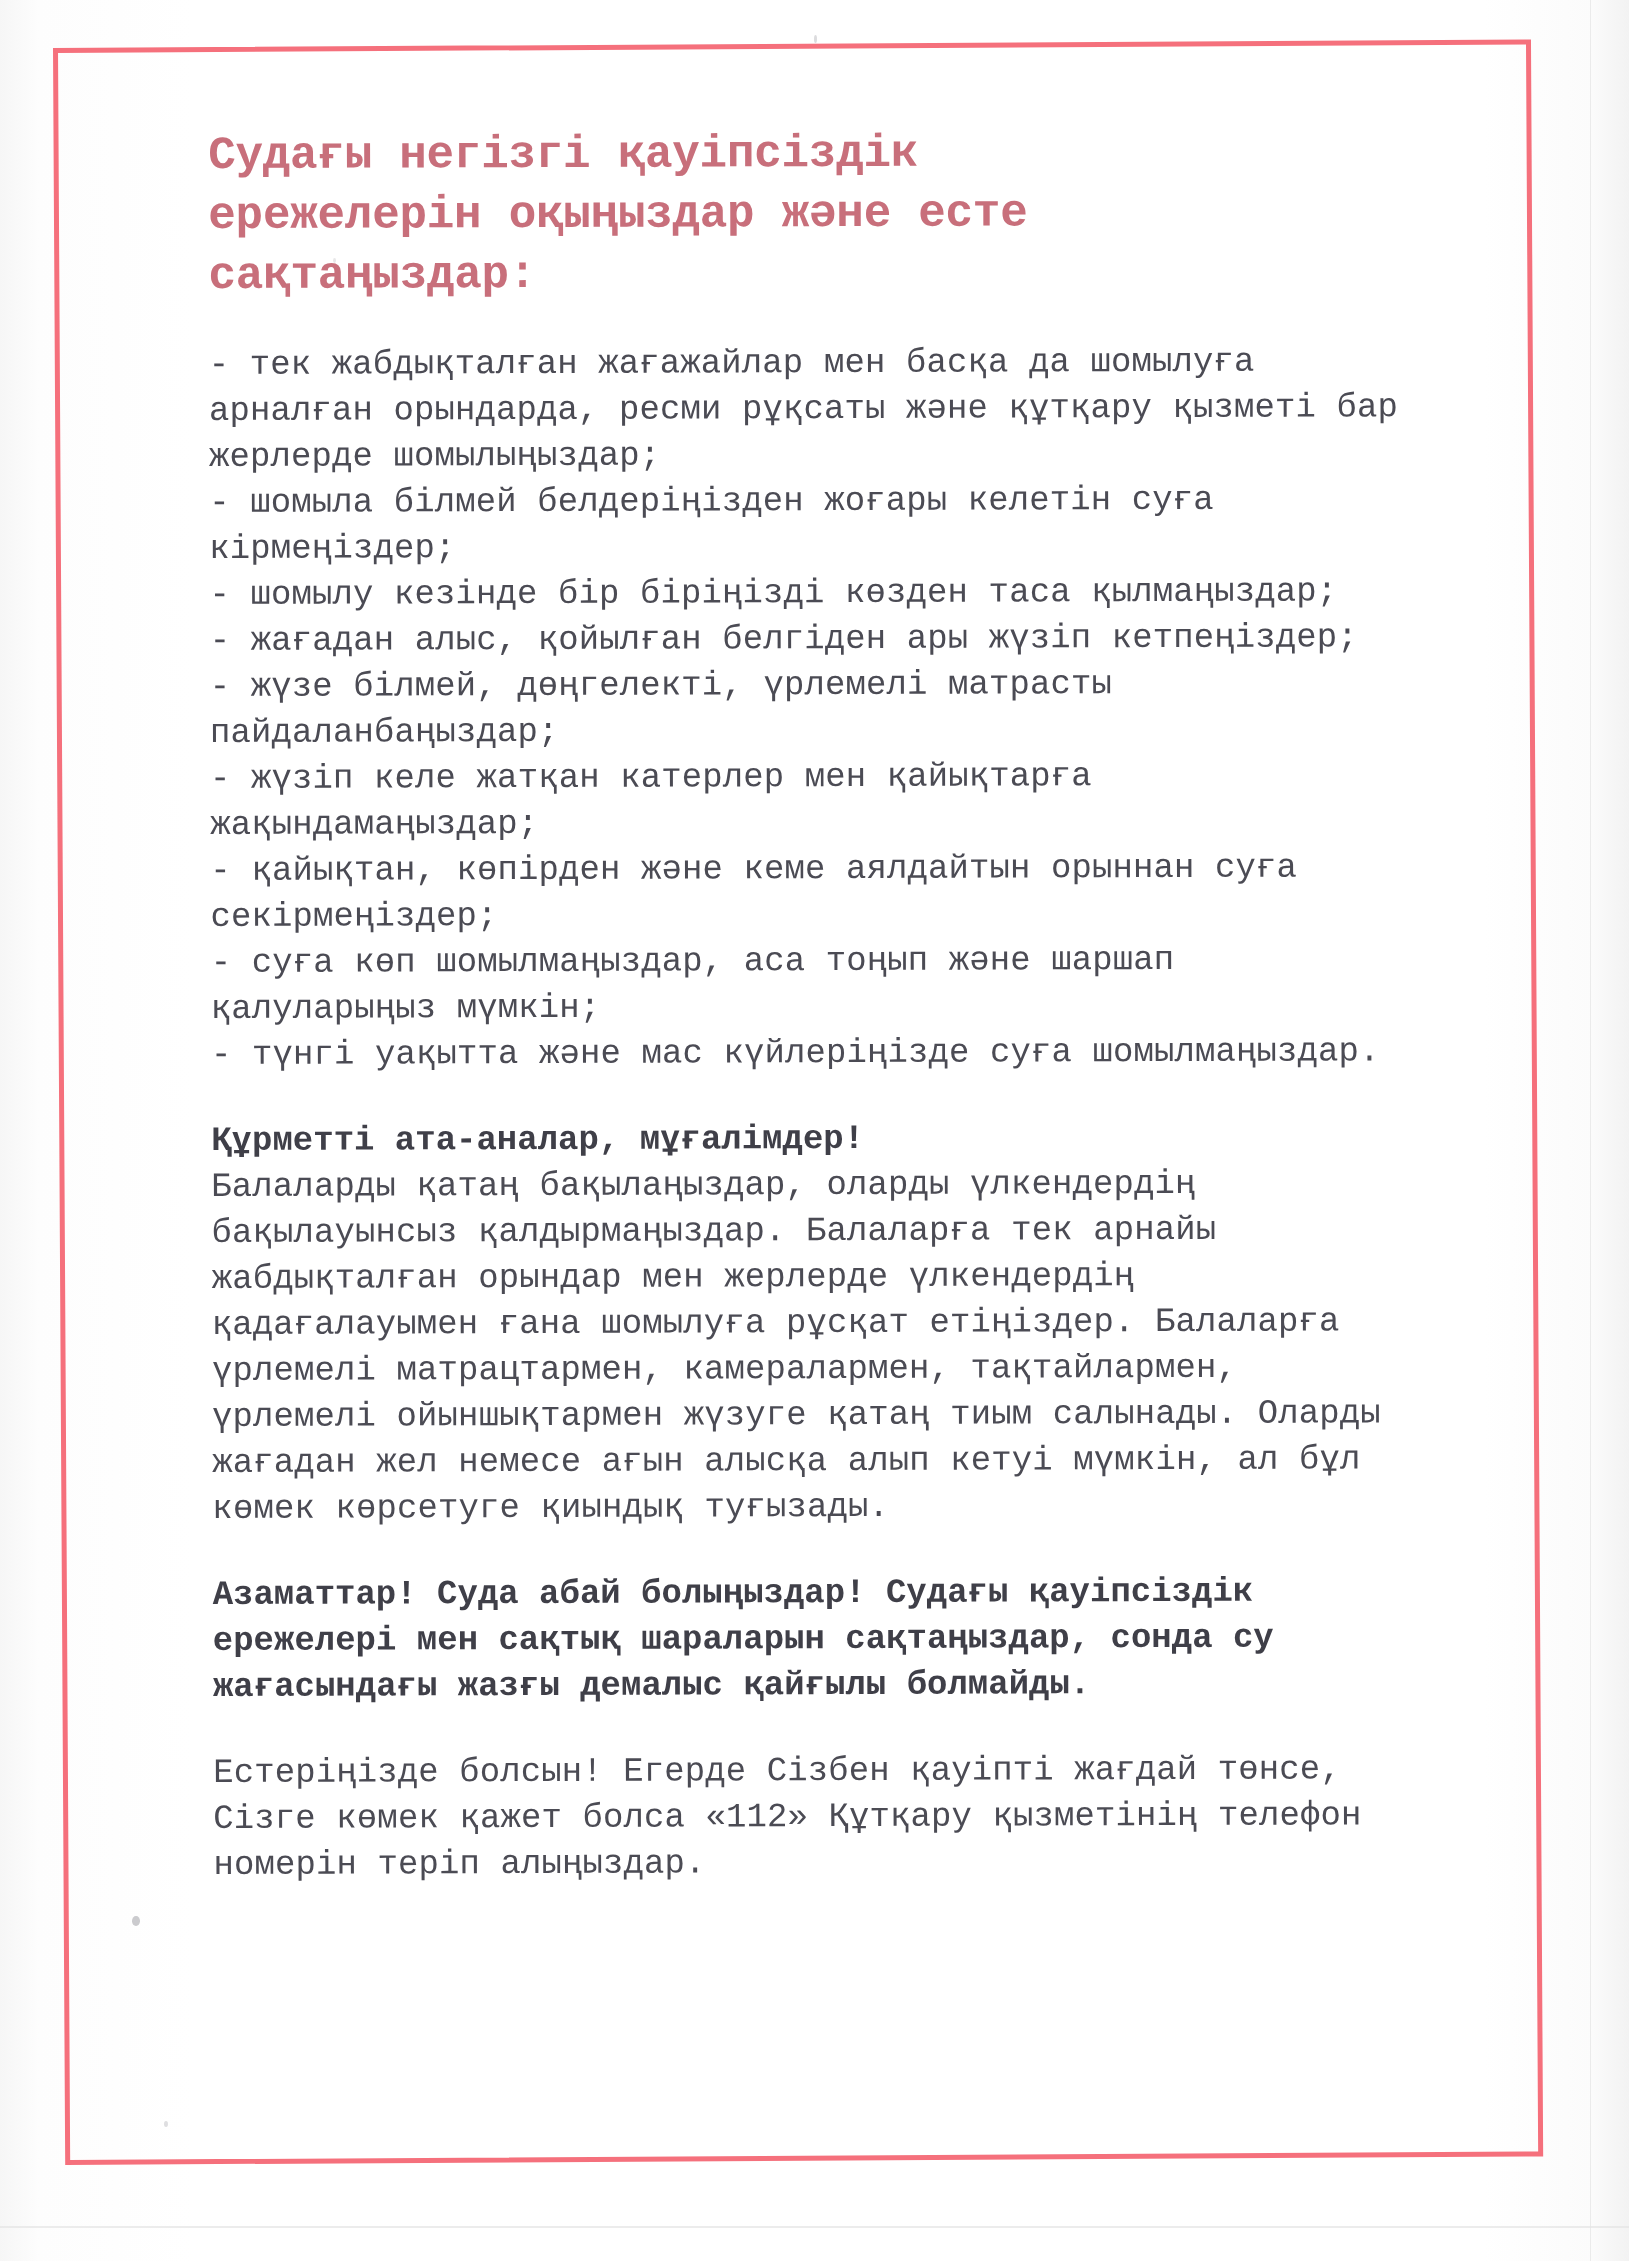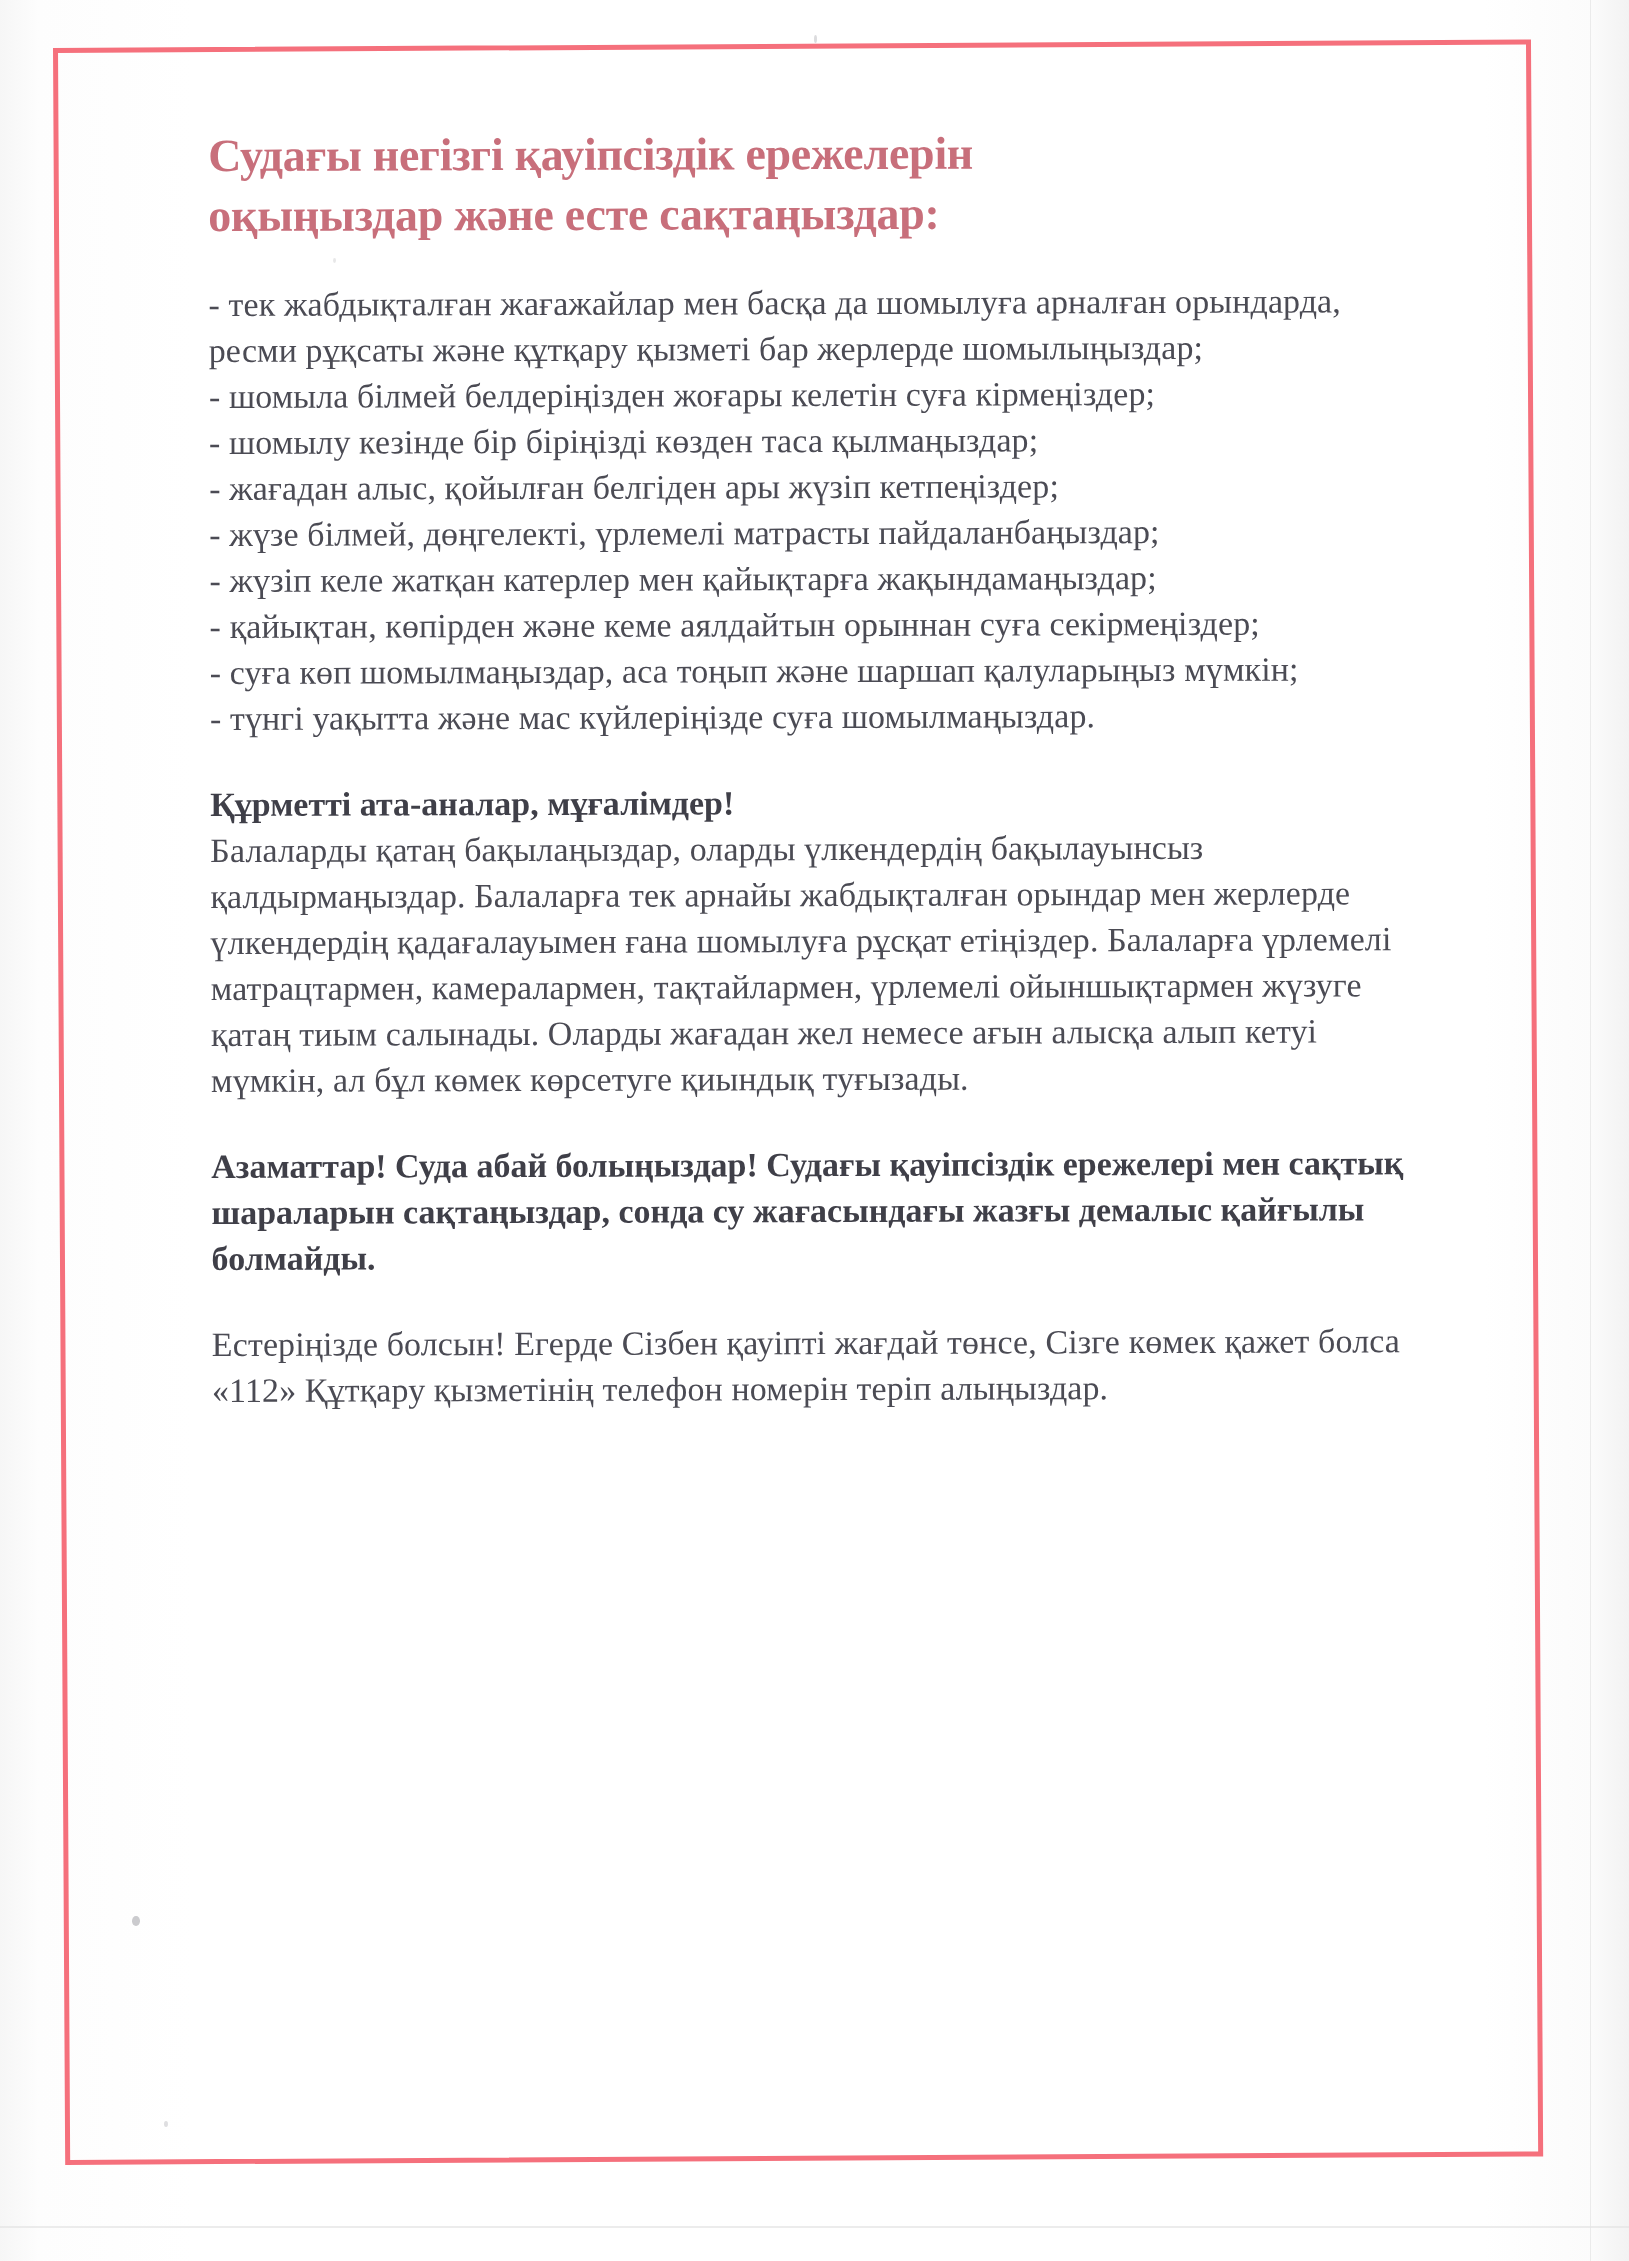--- a/index.html
+++ b/index.html
@@ -7,21 +7,21 @@
     margin: 0;
     padding: 0;
     background: #ffffff;
   }
   #page {
     position: relative;
     width: 1630px;
     height: 2261px;
     background: #fdfcfb;
     overflow: hidden;
-    font-family: Liberation Serif, serif;
+    font-family: Liberation Mono, monospace;
   }
 
   
   .paper-tone {
     position: absolute;
     inset: 0;
     background:
       linear-gradient(90deg, #f6f6f6 0px, #fdfdfd 39px, #ffffff 193px, #ffffff 1483px, #fbfbfb 1593px, #f2f2f2 1630px),
       linear-gradient(180deg, #f7f7f7 0px, #ffffff 58px, #ffffff 2147px, #f8f8f8 2212px, #f0f0f0 2261px);
     pointer-events: none;

